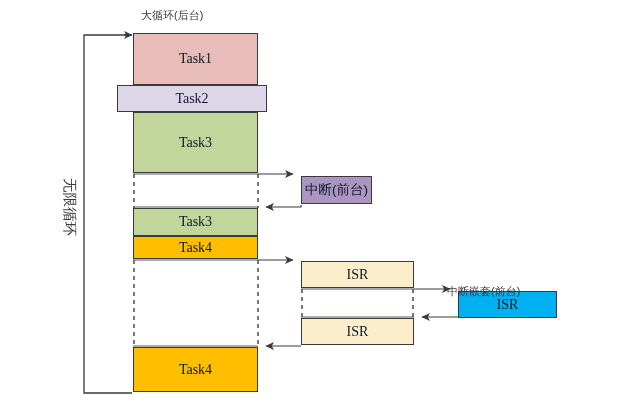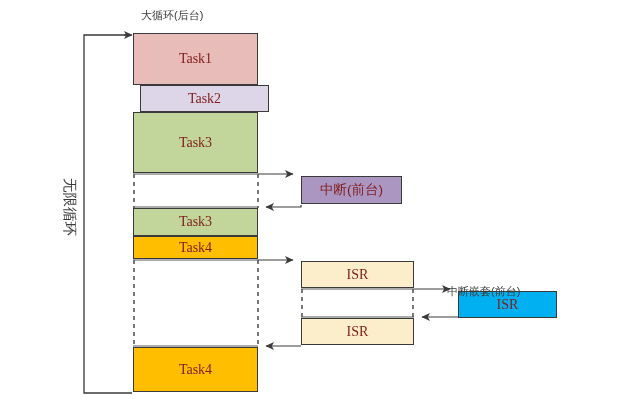--- a/index.html
+++ b/index.html
@@ -8,21 +8,21 @@
     font-family:"Liberation Serif","DejaVu Serif",serif;
     color:#3a3a3a;overflow:hidden;position:relative;
   }
   #stage{position:absolute;left:0;top:0;width:641px;height:405px;}
   .svg-layer{position:absolute;left:0;top:0;width:641px;height:405px;pointer-events:none;}
 
   .box{
     position:absolute;box-sizing:border-box;
     border:1px solid #3a3a3a;
     display:flex;align-items:center;justify-content:center;
-    font-size:14px;line-height:1;color:#7f1d1d;
+    font-size:14px;line-height:1;color:#0f172a;
     white-space:nowrap;
   }
   .label{
     position:absolute;font-size:11px;color:#3a3a3a;white-space:nowrap;
     line-height:1;
   }
   .vlabel{
     position:absolute;font-size:14.5px;color:#3a3a3a;white-space:nowrap;
     transform-origin:left top;
     transform:rotate(90deg);
@@ -93,37 +93,37 @@
     </g>
   </svg>
 
   <div class="label cjk" style="left:141px;top:10px;">大循环(后台)</div>
 
   <div class="vlabel cjk" style="left:77px;top:178px;">无限循环</div>
 
   <div class="box" style="left:133px;top:33px;width:125px;height:52px;background:#e8bcb8;">
     <span>Task1</span>
   </div>
-  <div class="box" style="left:140px;top:85px;width:129px;height:27px;background:#ddd6e8;">
+  <div class="box" style="left:117px;top:85px;width:150px;height:27px;background:#ddd6e8;">
     <span>Task2</span>
   </div>
   <div class="box" style="left:133px;top:112px;width:125px;height:61px;background:#c2d69b;">
     <span>Task3</span>
   </div>
   <div class="box" style="left:133px;top:208px;width:125px;height:28px;background:#c2d69b;">
     <span>Task3</span>
   </div>
   <div class="box" style="left:133px;top:236px;width:125px;height:23px;background:#ffbf00;">
     <span>Task4</span>
   </div>
   <div class="box" style="left:133px;top:347px;width:125px;height:45px;background:#ffbf00;">
     <span>Task4</span>
   </div>
 
-  <div class="box cjk" style="left:301px;top:176px;width:101px;height:28px;background:#aa96c0;font-size:13.5px;">
+  <div class="box cjk" style="left:301px;top:176px;width:71px;height:28px;background:#aa96c0;font-size:13.5px;">
     <span>中断(前台)</span>
   </div>
   <div class="box" style="left:301px;top:261px;width:113px;height:27px;background:#fdeecb;">
     <span>ISR</span>
   </div>
   <div class="box" style="left:301px;top:318px;width:113px;height:27px;background:#fdeecb;">
     <span>ISR</span>
   </div>
   <div class="box" style="left:458px;top:291px;width:99px;height:27px;background:#00b0f0;">
     <span>ISR</span>

